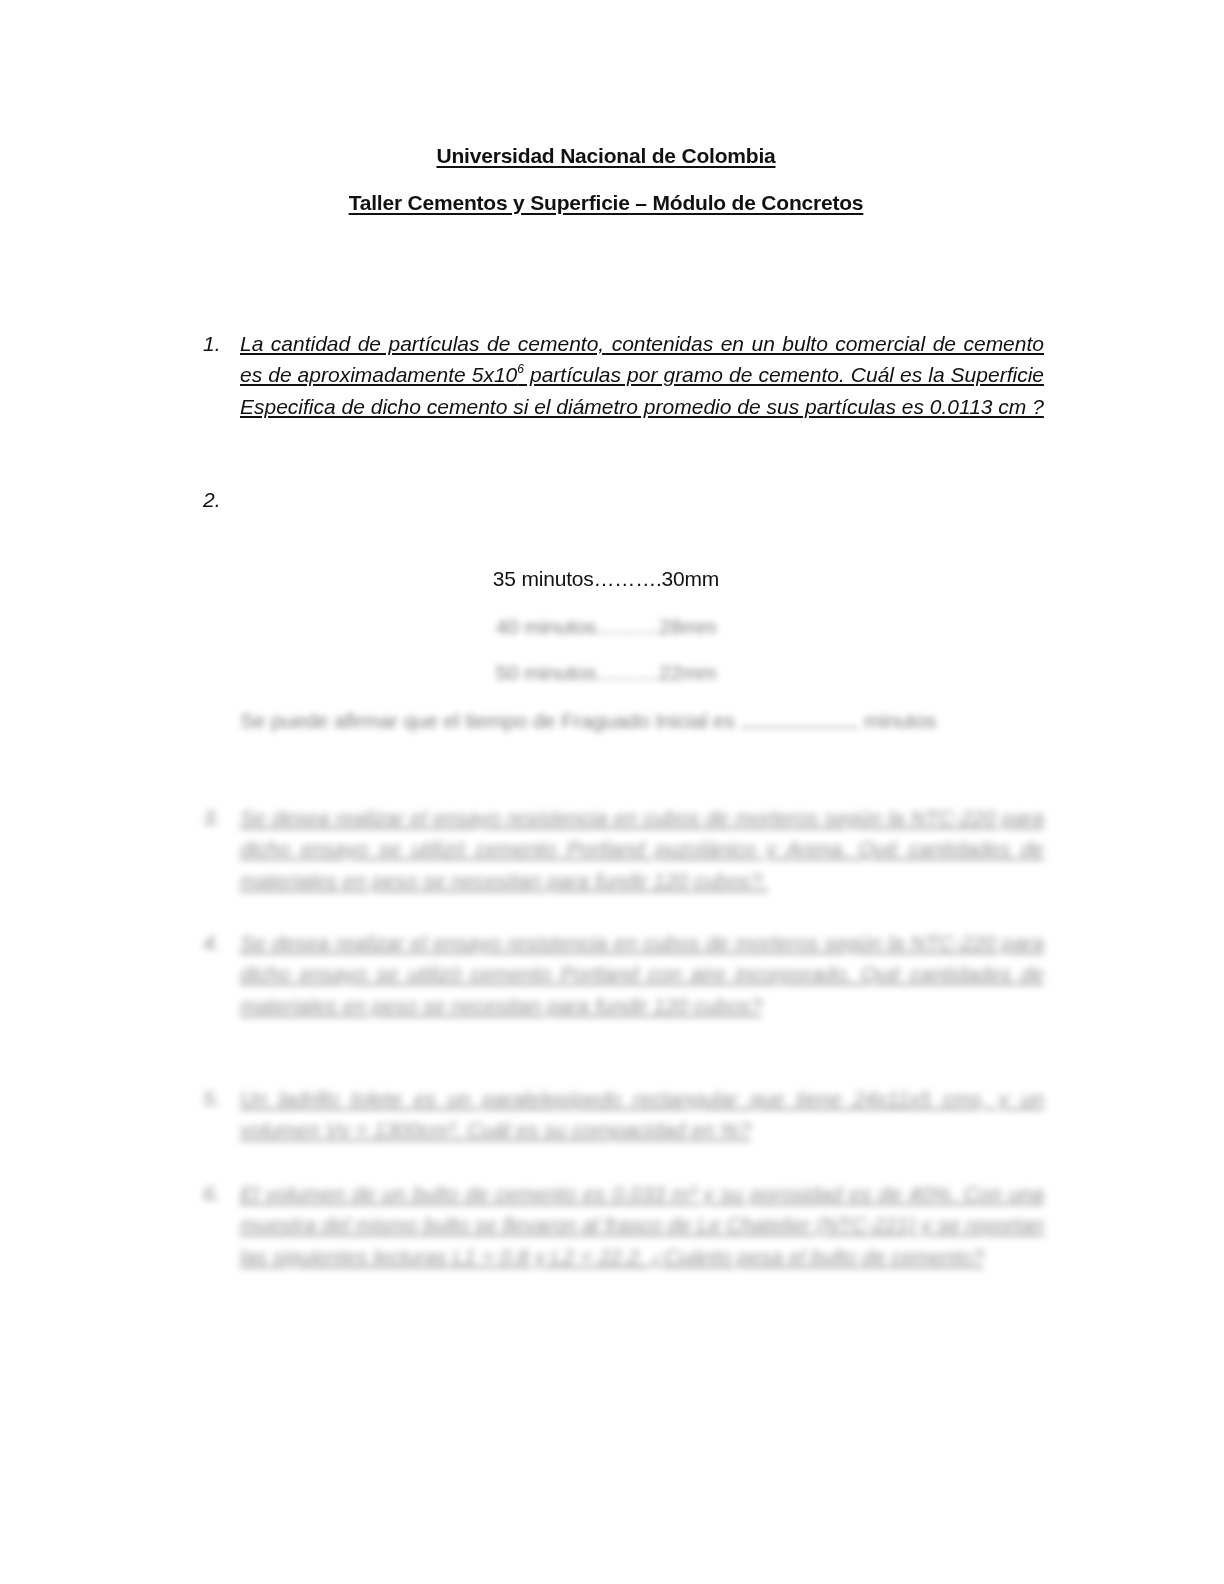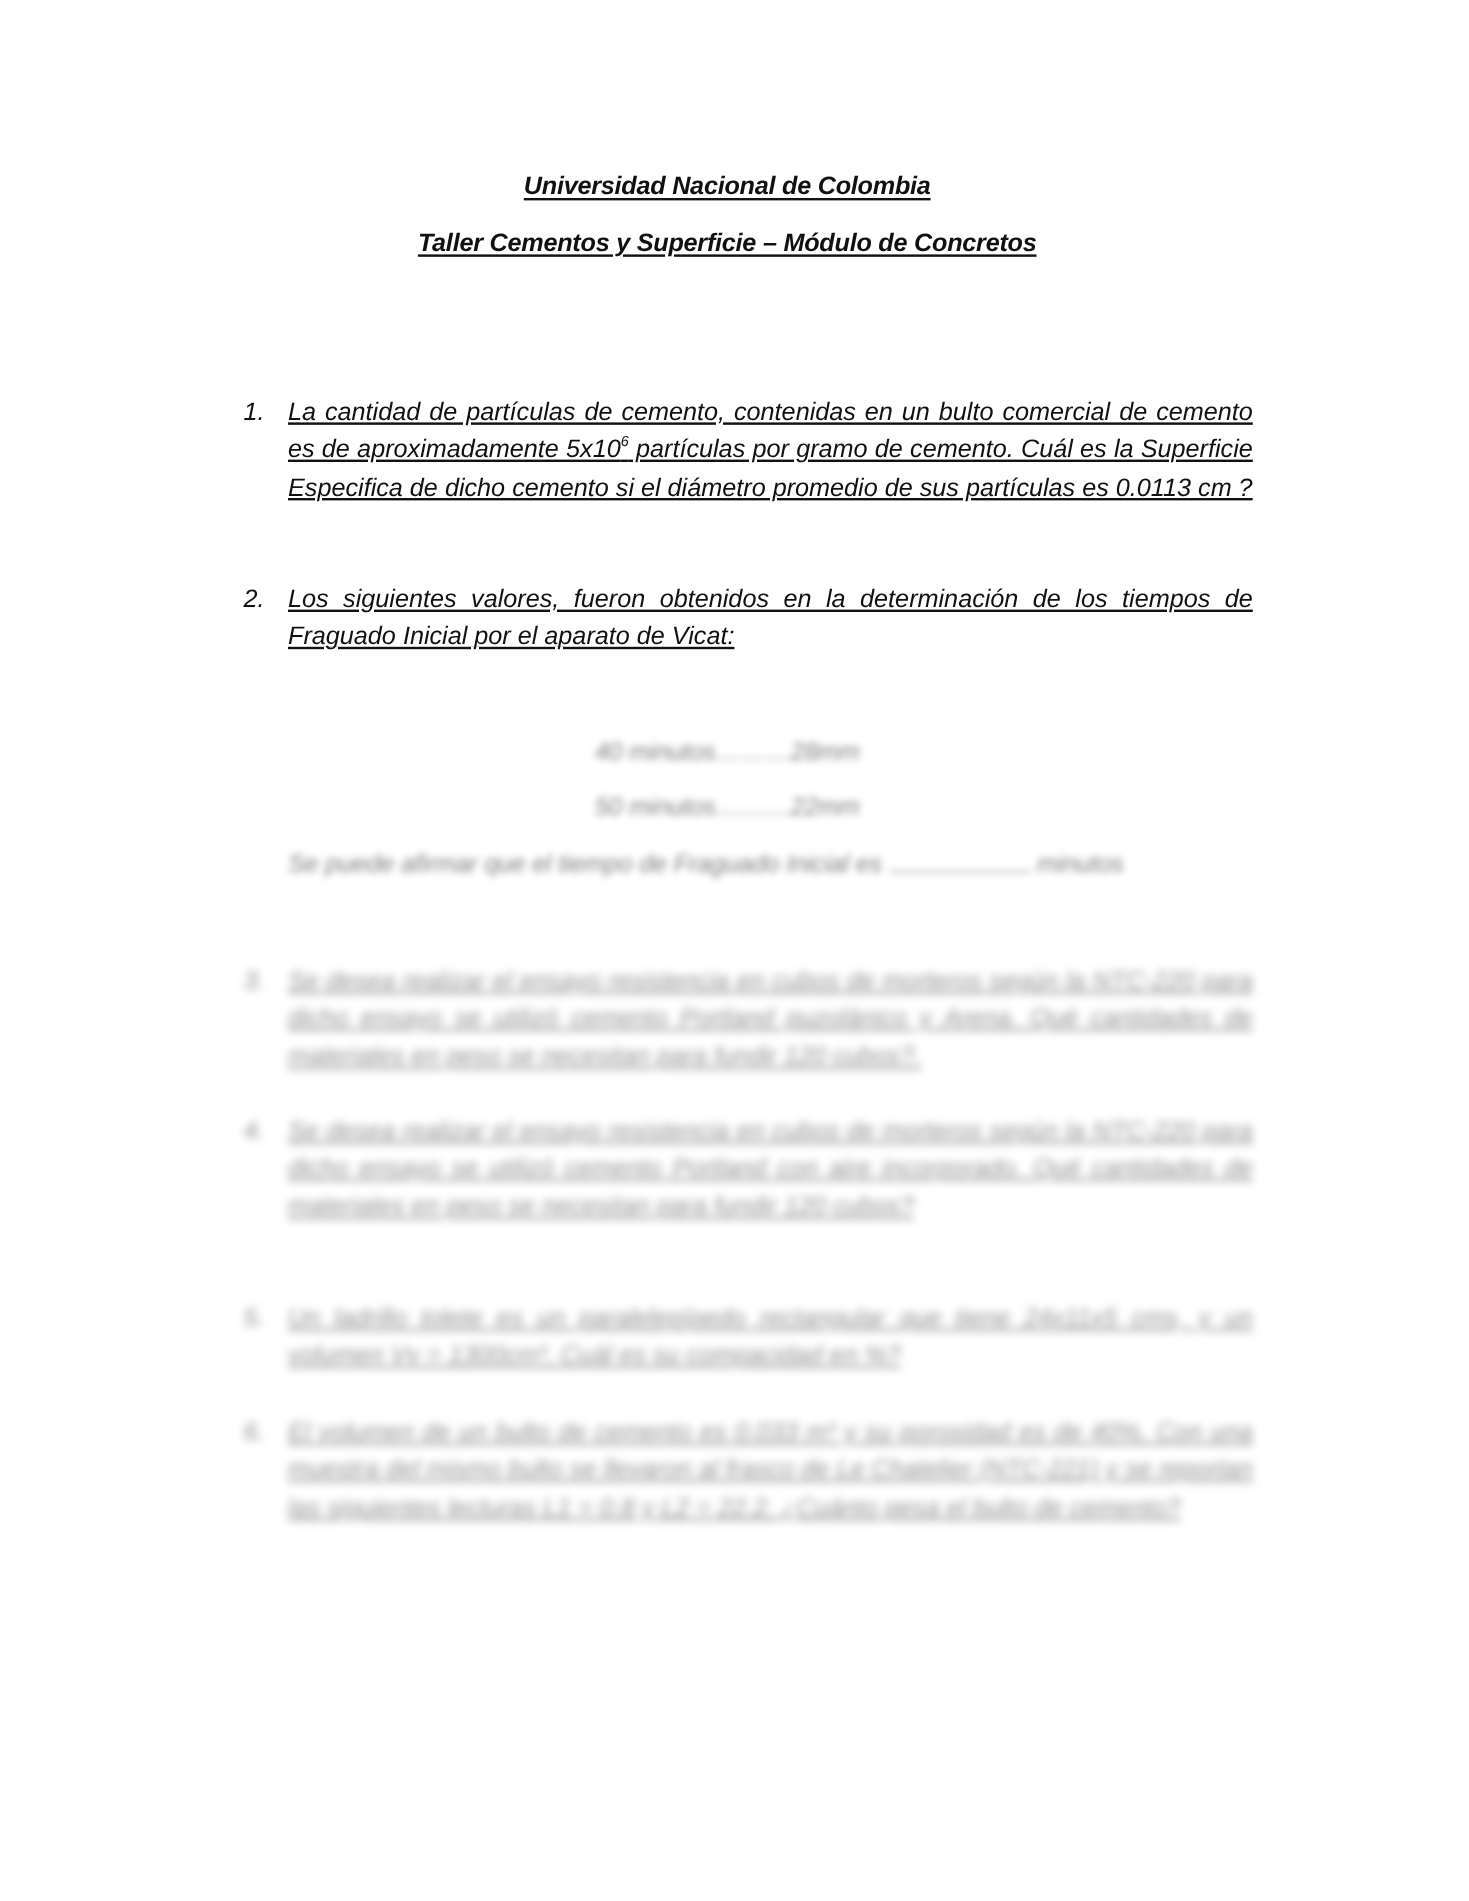--- a/index.html
+++ b/index.html
@@ -1,19 +1,19 @@
 <!DOCTYPE html>
 <html><head>
 <meta charset="utf-8">
 <style>
   html, body { margin: 0; padding: 0; background: #ffffff; }
   body { width: 1224px; height: 1584px; position: relative; overflow: hidden;
          font-family: "Liberation Sans", "DejaVu Sans", sans-serif; color: #111; }
   .page { position: absolute; left: 0; top: 0; width: 1224px; height: 1584px; }
-  .t { position: absolute; font-size: 21px; line-height: 31px; font-style: italic;
+  .t { position: absolute; font-size: 21px; line-height: 31px; 
        letter-spacing: -0.2px; white-space: nowrap; }
   .center { left: 0; width: 1212px; text-align: center; }
   .bold { font-weight: bold; }
   .u { text-decoration: underline; text-underline-offset: 3px; }
   .num { position: absolute; left: 203px; font-size: 21px; font-style: italic; line-height: 31px; }
   .para { position: absolute; left: 240px; width: 804px; font-size: 21px; font-style: italic;
           line-height: 31.3px; text-align: justify; text-decoration: underline; }
   sup { font-size: 12px; vertical-align: 9px; line-height: 0; }
   .blur { filter: blur(3.2px); opacity: 0.62; color: #333; }
   .blur-strong { filter: blur(3.6px); opacity: 0.55; color: #333; }
@@ -28,22 +28,22 @@
   <div class="t center bold u" style="top:187px;">Taller Cementos y Superficie – Módulo de Concretos</div>
 
 
 
   <div class="num" style="top:328px;">1.</div>
   <div class="para" style="top:328px;">
     <span>La cantidad de partículas de cemento, contenidas en un bulto comercial de cemento es de aproximadamente 5x10</span><sup>6</sup><span> partículas por gramo de cemento. Cuál es la Superficie Especifica de dicho cemento si el diámetro promedio de sus partículas es 0.0113 cm ?</span>
   </div>
 
   <div class="num" style="top:484px;">2.</div>
-  <div class="para" style="top:484px;">Los siguientes valores, fueron obtenidos en la determinación de los tiempos de Fraguado Inicial por el aparato de Vicat:</div>
 
+  <div class="t center" style="top:563px;">35 minutos……….30mm</div>
   <div class="t center blur" style="top:611px;">40 minutos………28mm</div>
   <div class="t center blur" style="top:657px;">50 minutos………22mm</div>
 
   <div class="t blur" style="top:705px; left:240px;">
     <span>Se puede afirmar que el tiempo de Fraguado Inicial es</span>
     <span class="blank" style="width:118px; height:20px;"></span>
     <span>minutos</span>
   </div>
 
   <div class="num blur-strong" style="top:802px;">3.</div>

